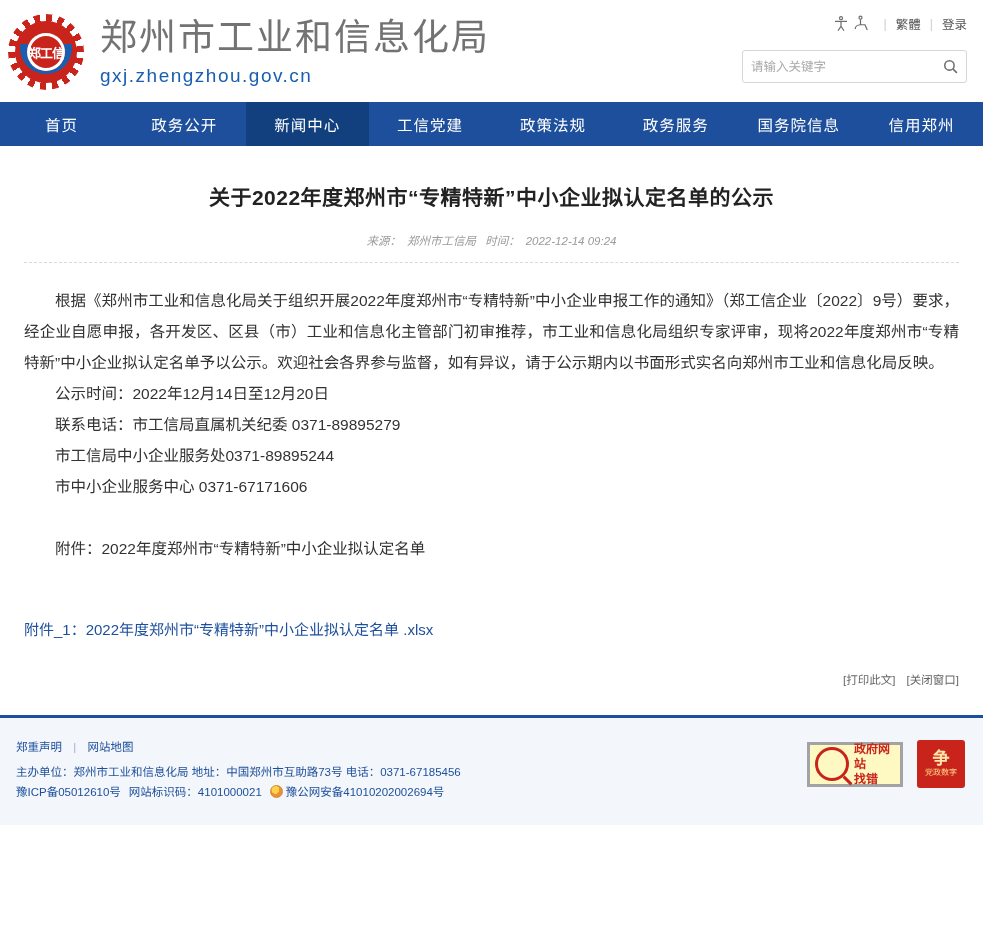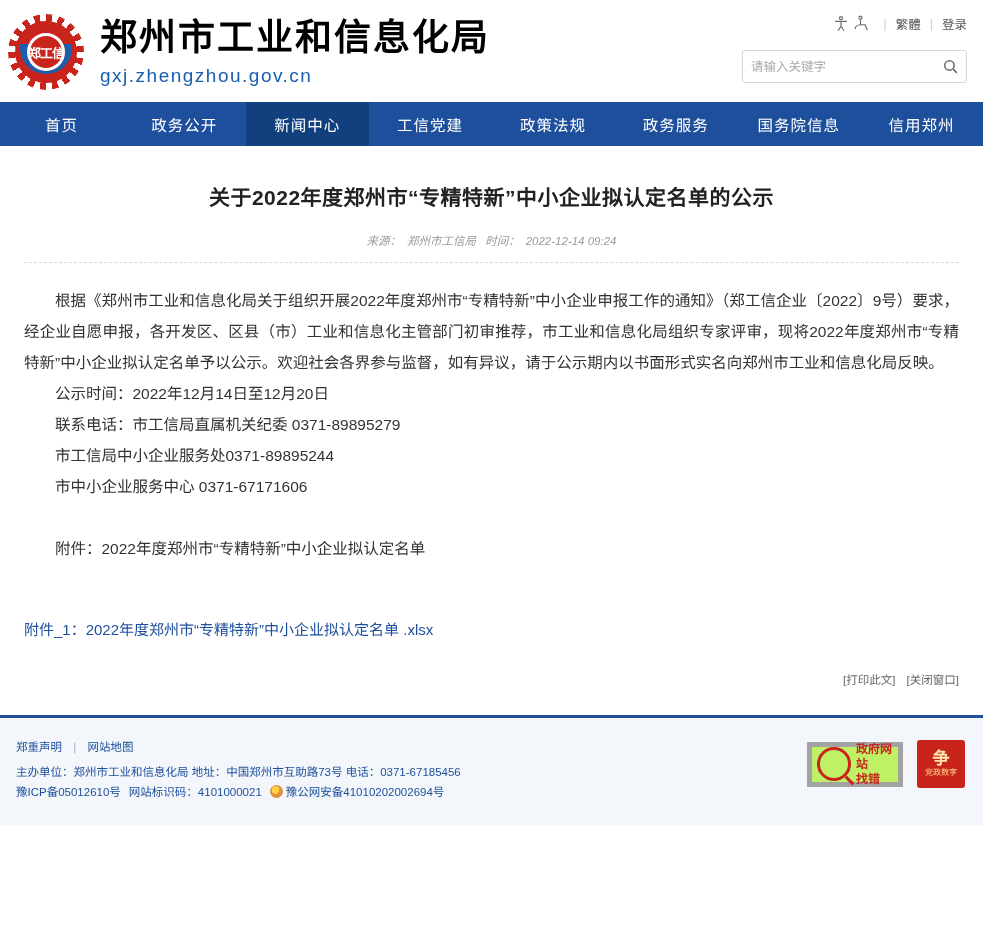--- a/index.html
+++ b/index.html
@@ -75,23 +75,23 @@
     display: flex; align-items: center; justify-content: center;
     color: #fff;
     font-size: 13px;
     font-weight: bold;
     letter-spacing: -1px;
   }
   .logo-text {
     margin-left: 16px;
   }
   .logo-title {
-    color: #000000;
+    color: #737373;
     font-size: 37px;
-    font-weight: bold;
+    font-weight: normal;
     letter-spacing: 2px;
     line-height: 46px;
     white-space: nowrap;
   }
   .logo-sub {
     color: #1a5eb0;
     font-size: 19px;
     letter-spacing: 1.5px;
     line-height: 26px;
     margin-top: 2px;
@@ -277,22 +277,22 @@
   .footer-badges {
     position: absolute;
     right: 18px;
     top: 22px;
     display: flex;
     align-items: center;
     gap: 14px;
   }
   .badge-gov {
     width: 96px; height: 45px;
-    border: 5px solid #a3a3a3;
-    background: #bef264;
+    border: 3px solid #a3a3a3;
+    background: #fef9c3;
     display: flex;
     align-items: center;
     box-sizing: border-box;
     padding: 0 5px;
   }
   .badge-gov .mag {
     width: 28px; height: 28px;
     border-radius: 50%;
     border: 3px solid #c9241c;
     position: relative;

